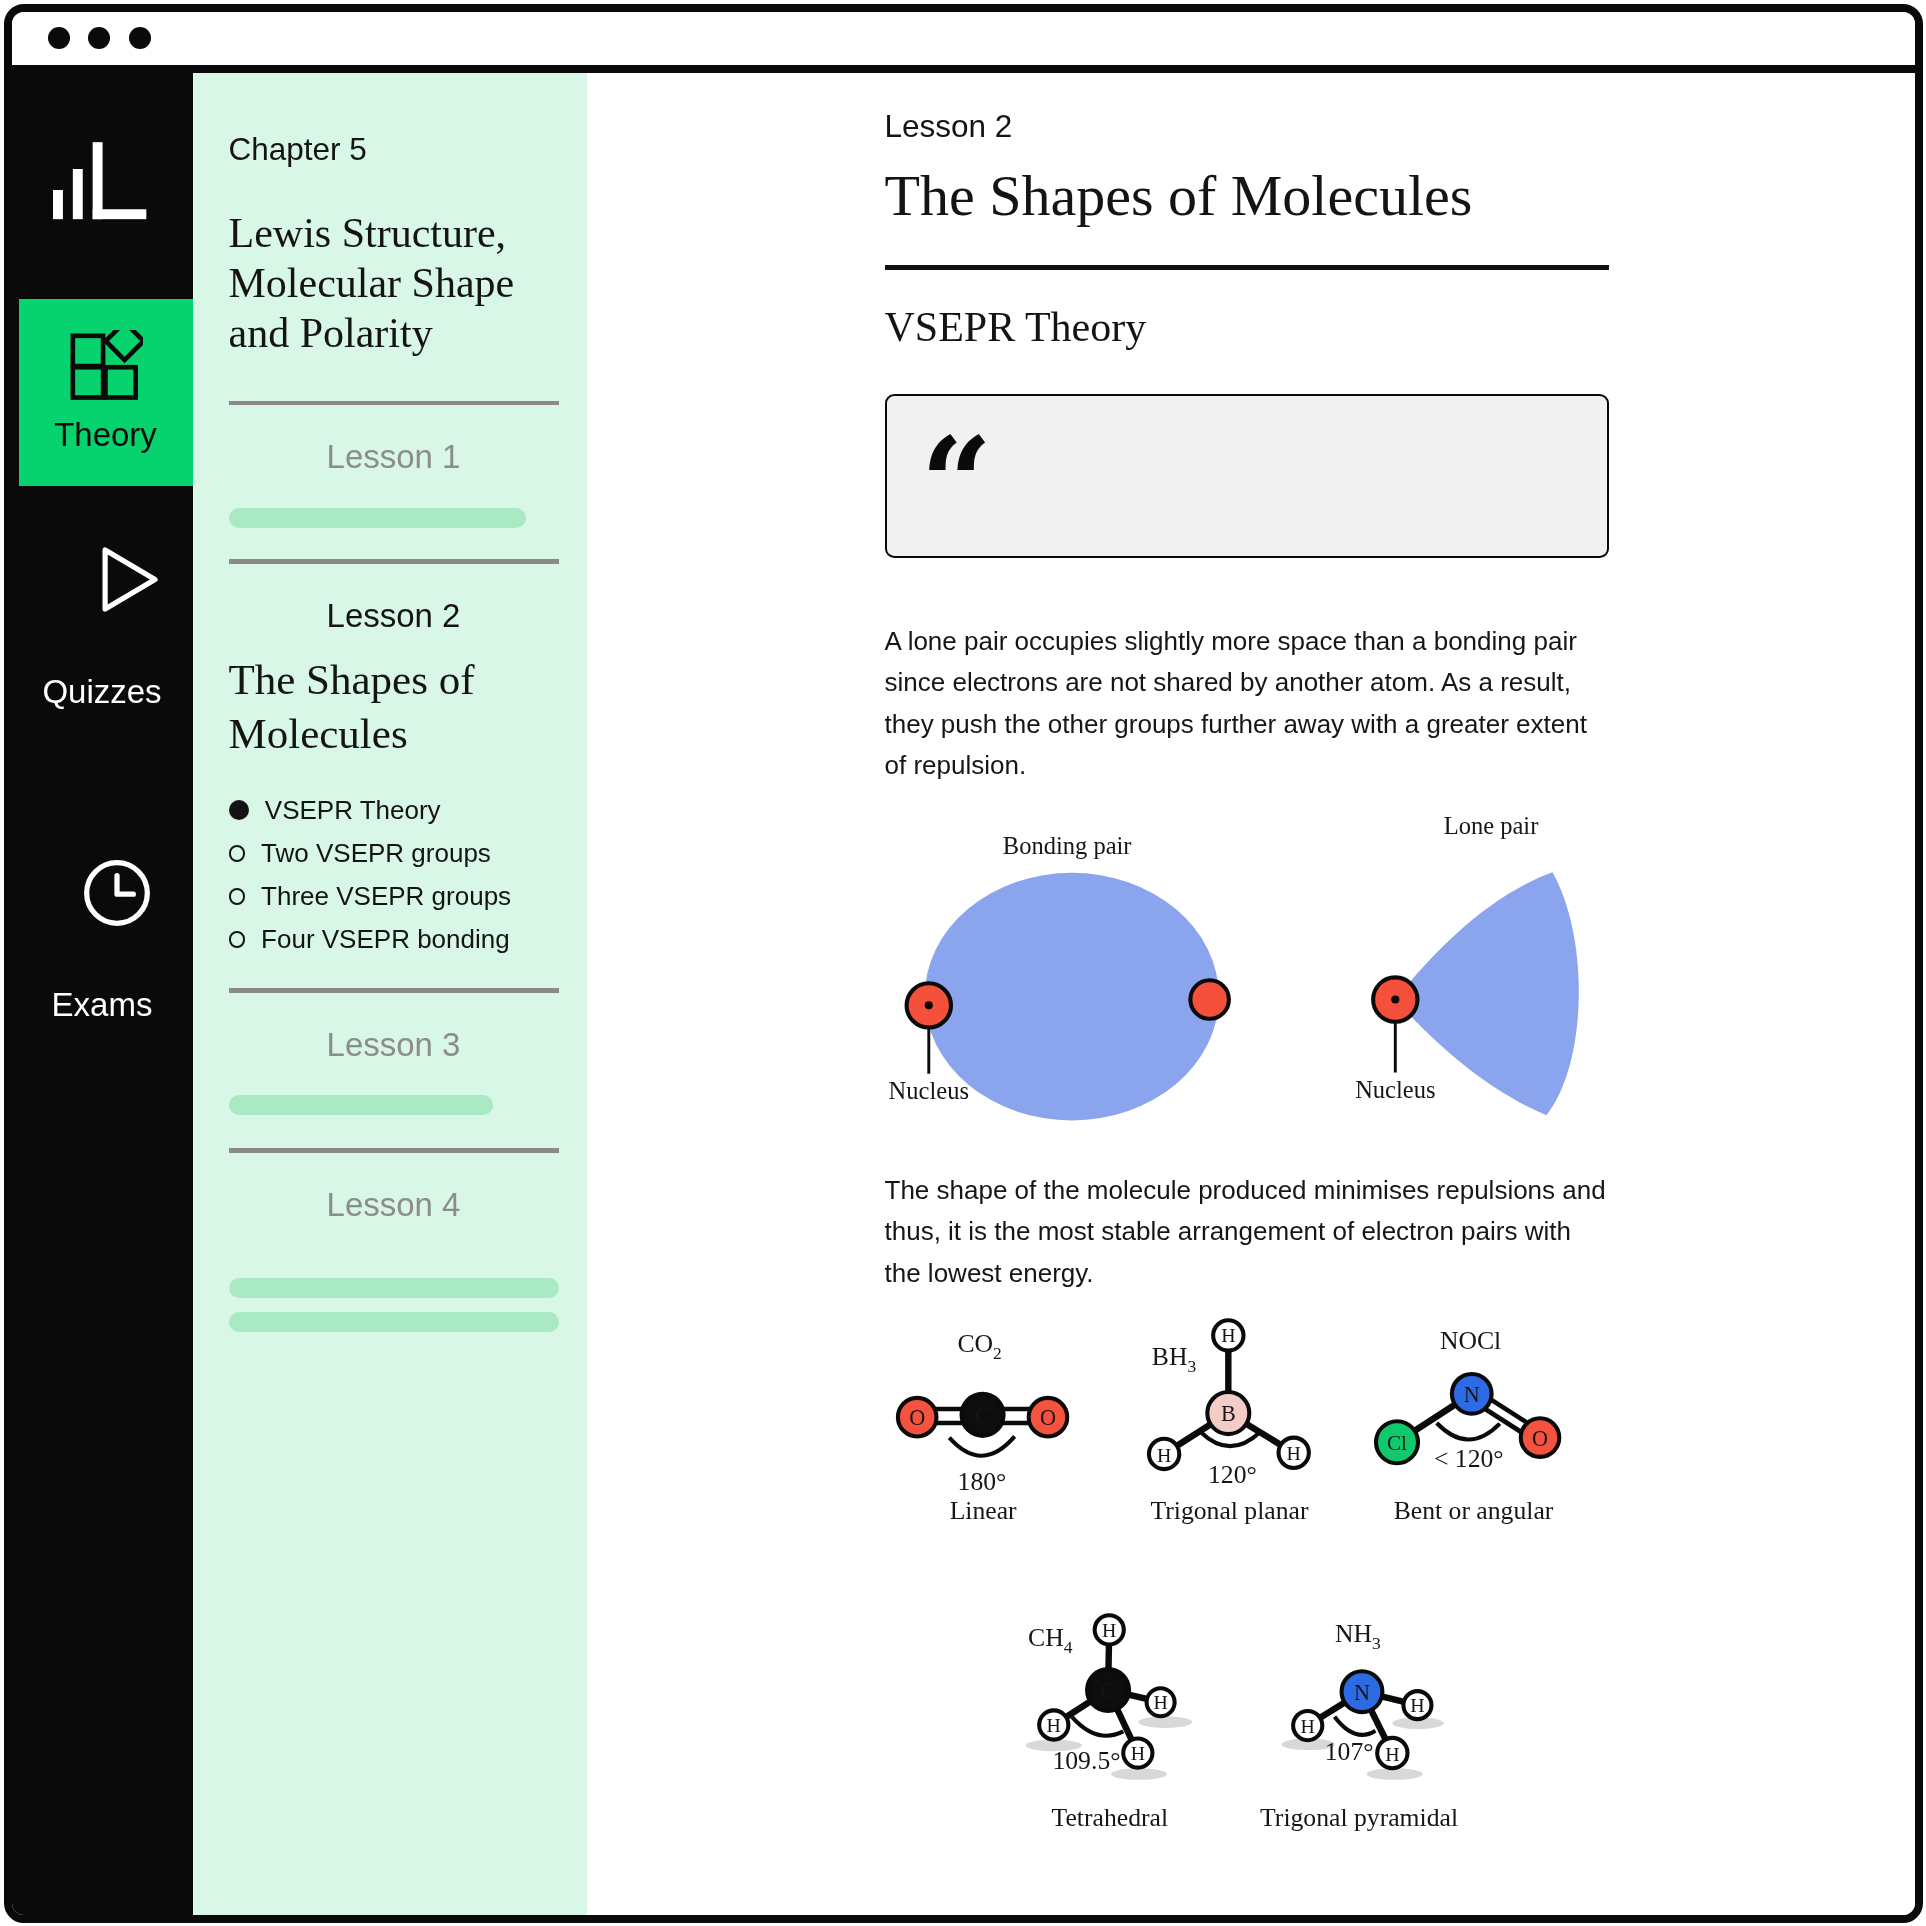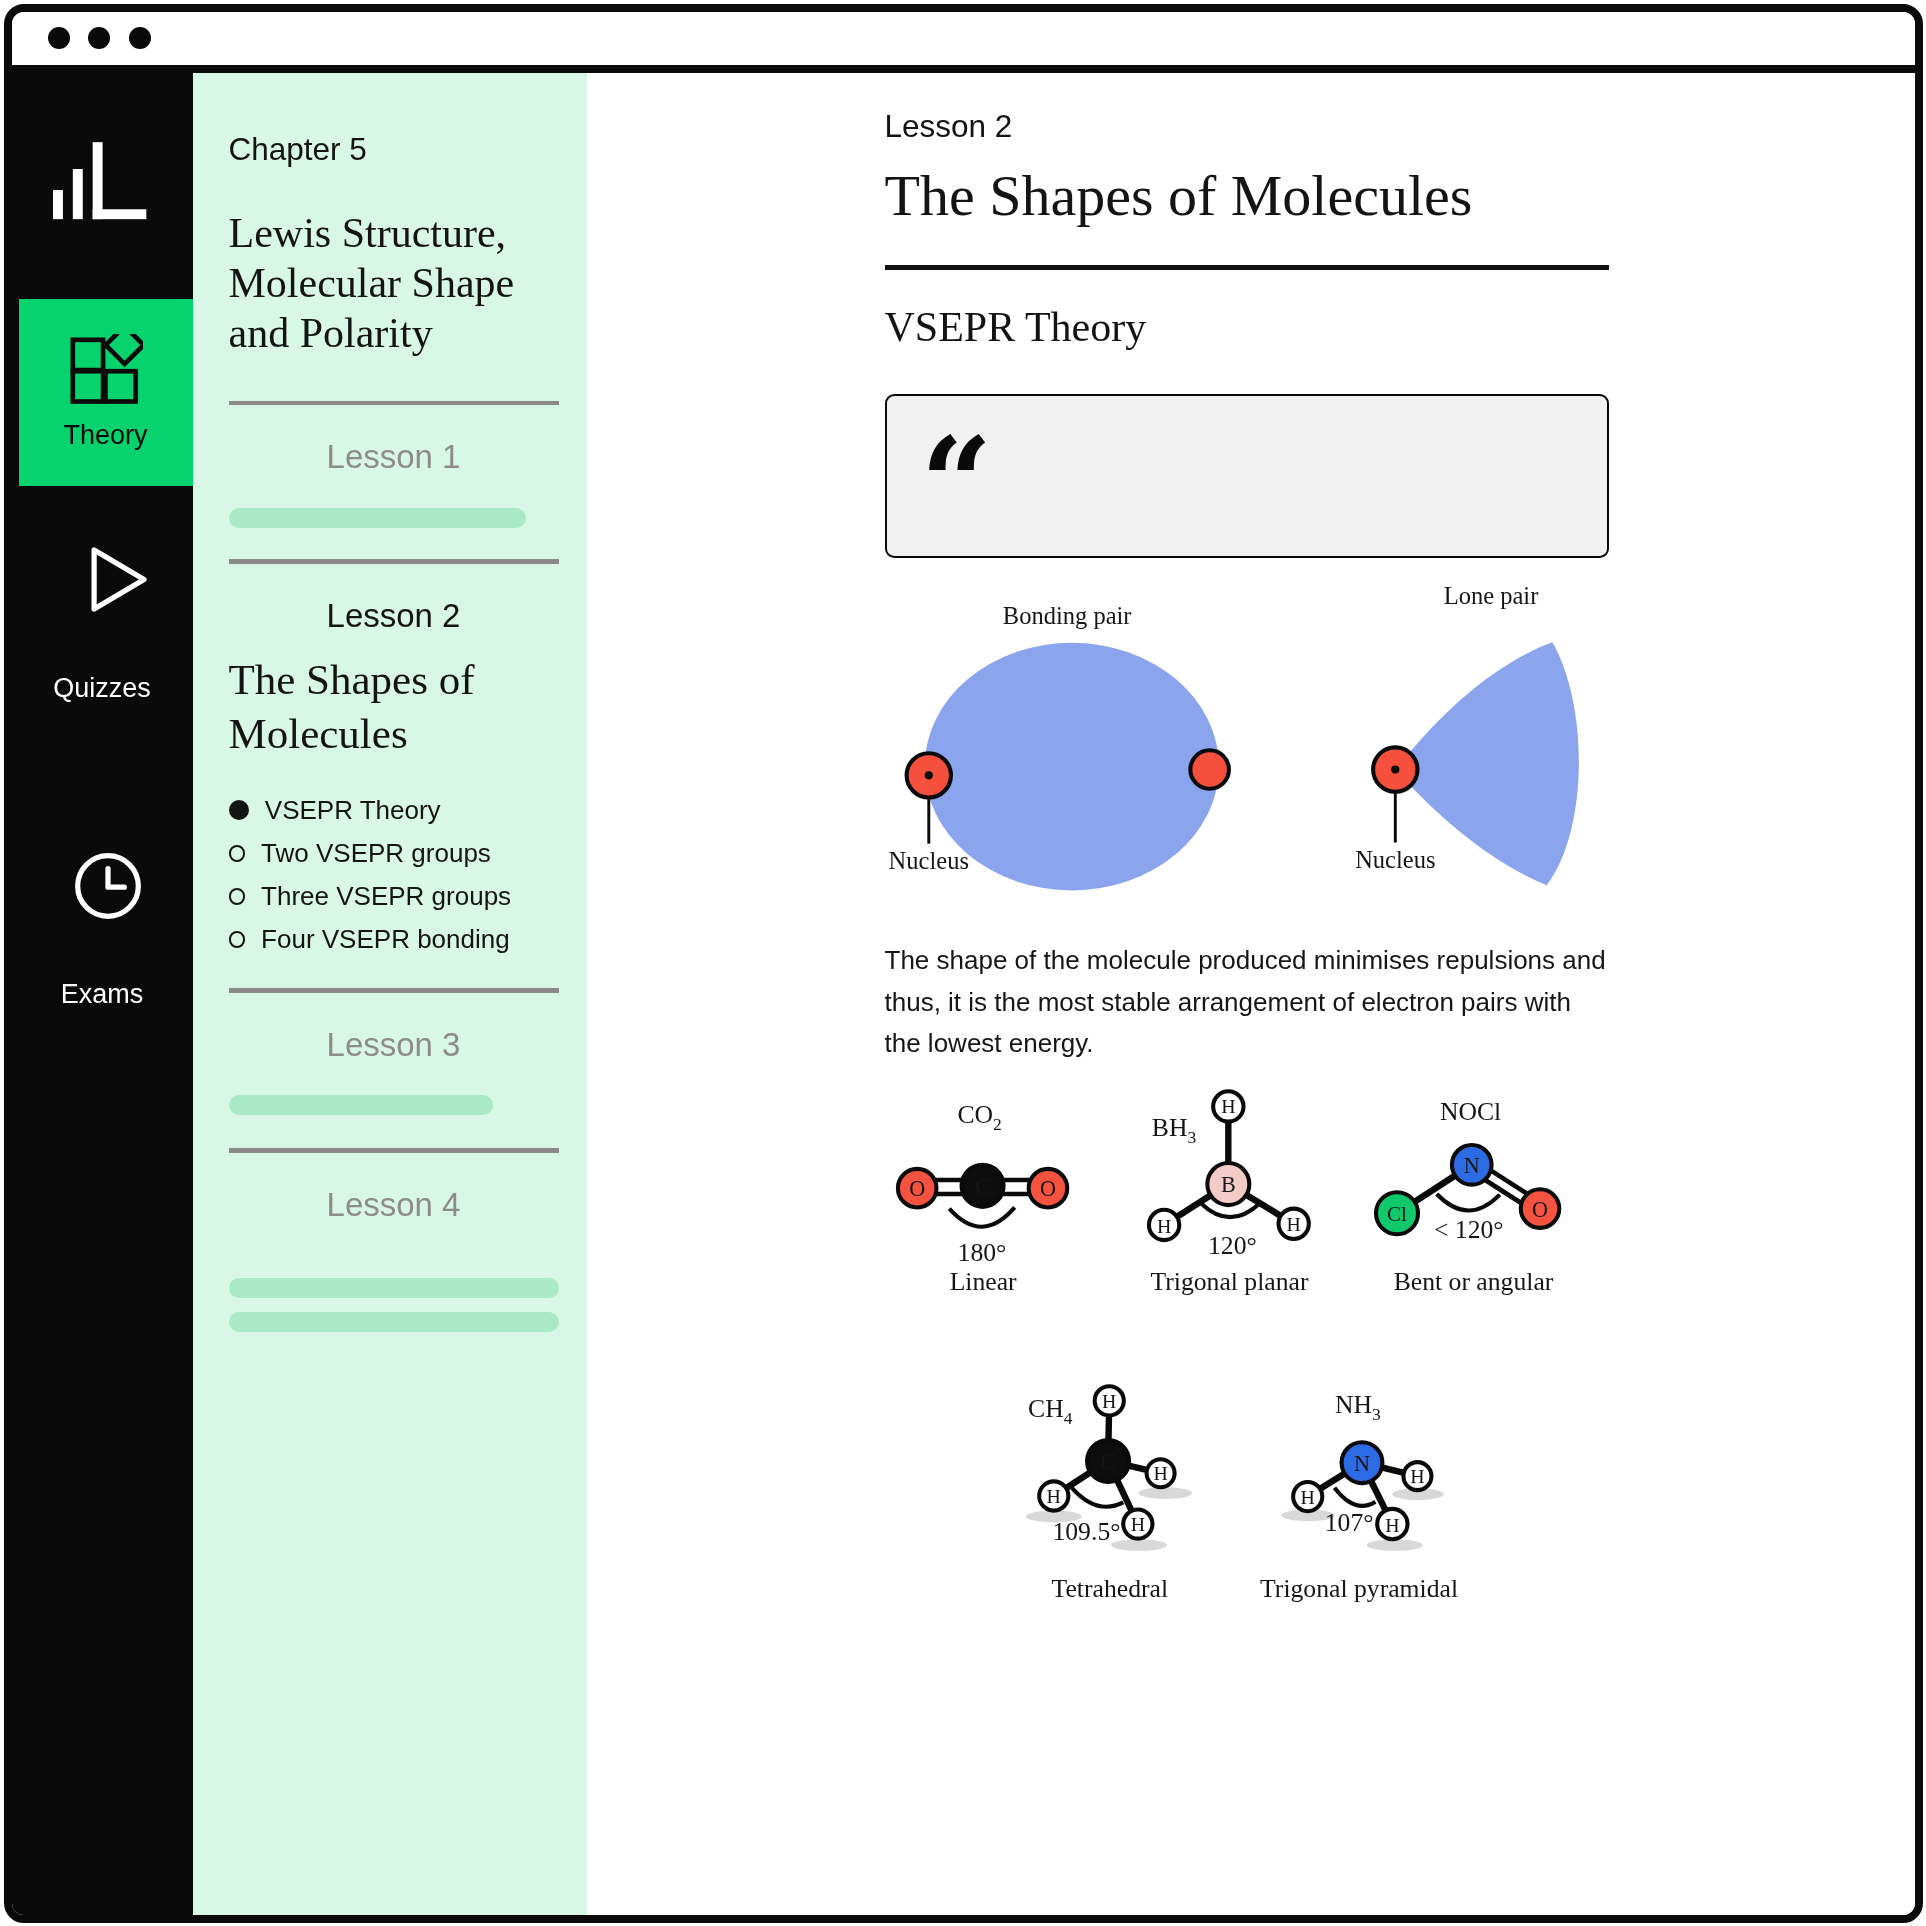--- a/index.html
+++ b/index.html
@@ -17,21 +17,21 @@
   .app-body { flex:1; display:flex; min-height:0; }
 
   
   .nav { width:181px; background:#0a0a0a; flex:0 0 auto; display:flex; flex-direction:column; align-items:center; }
   .logo { margin-top:69px; }
   .nav-theory { margin-top:75px; width:174px; height:187px; align-self:flex-end;
                 display:flex; flex-direction:column; align-items:center; justify-content:center; cursor:pointer; }
   .nav-theory .nav-label { color:#0a0a0a; margin-top:15px; }
   .nav-item { display:flex; flex-direction:column; align-items:flex-end; cursor:pointer;gap:44px; }
   .nav-item .nav-label { color:#ffffff; margin-top:14px; }
-  .nav-label { font-size:27px; }
+  .nav-label { font-size:33px; }
   .nav-quizzes { margin-top:58px; }
   .nav-exams { margin-top:147px; }
 
   
   .sidebar { width:394px; background:#d9f7e6; flex:0 0 auto; padding:58px 28px 4px 36px; }
   .chapter { font-size:31.5px; color:#141414; }
   .side-title { font-family:"Liberation Serif",serif; font-weight:500; font-size:42px; line-height:1.2;
                 margin-top:40px; color:#141414; }
   .divider { height:4.7px; background:#8a8a8a; }
   .dv1 { margin-top:42px; } .dv2 { margin-top:31.5px; } .dv3 { margin-top:27px; } .dv4 { margin-top:33px; }
@@ -171,20 +171,21 @@
 
         <div class="m-lesson">Lesson 2</div>
         <h1 class="m-title">The Shapes of Molecules</h1>
         <div class="rule"></div>
         <h2 class="m-heading">VSEPR Theory</h2>
 
         <div class="quote">
           <div class="qmark">“</div>
         </div>
 
+        <p class="para p1">A lone pair occupies slightly more space than a bonding pair since electrons are not shared by another atom. As a result, they push the other groups further away with a greater extent of repulsion.</p>
 
         <svg class="pair-svg" width="724" height="333" viewBox="0 0 1240 570">
           <text x="312" y="95" font-size="42" text-anchor="middle">Bonding pair</text>
           <text x="1038" y="62" font-size="42" text-anchor="middle">Lone pair</text>
 
           <ellipse cx="320" cy="340" rx="252" ry="212" fill="#8ba4ee"></ellipse>
           <path d="M 874 345 C 950 250 1040 165 1143 127 C 1205 235 1205 450 1133 543 C 1040 505 950 430 874 345 Z" fill="#8ba4ee"></path>
 
           <line x1="75" y1="393" x2="75" y2="472" stroke="#0a0a0a" stroke-width="5"></line>
           <circle cx="75" cy="355" r="38" stroke="#0a0a0a" stroke-width="7" fill="#f4503c"></circle>

